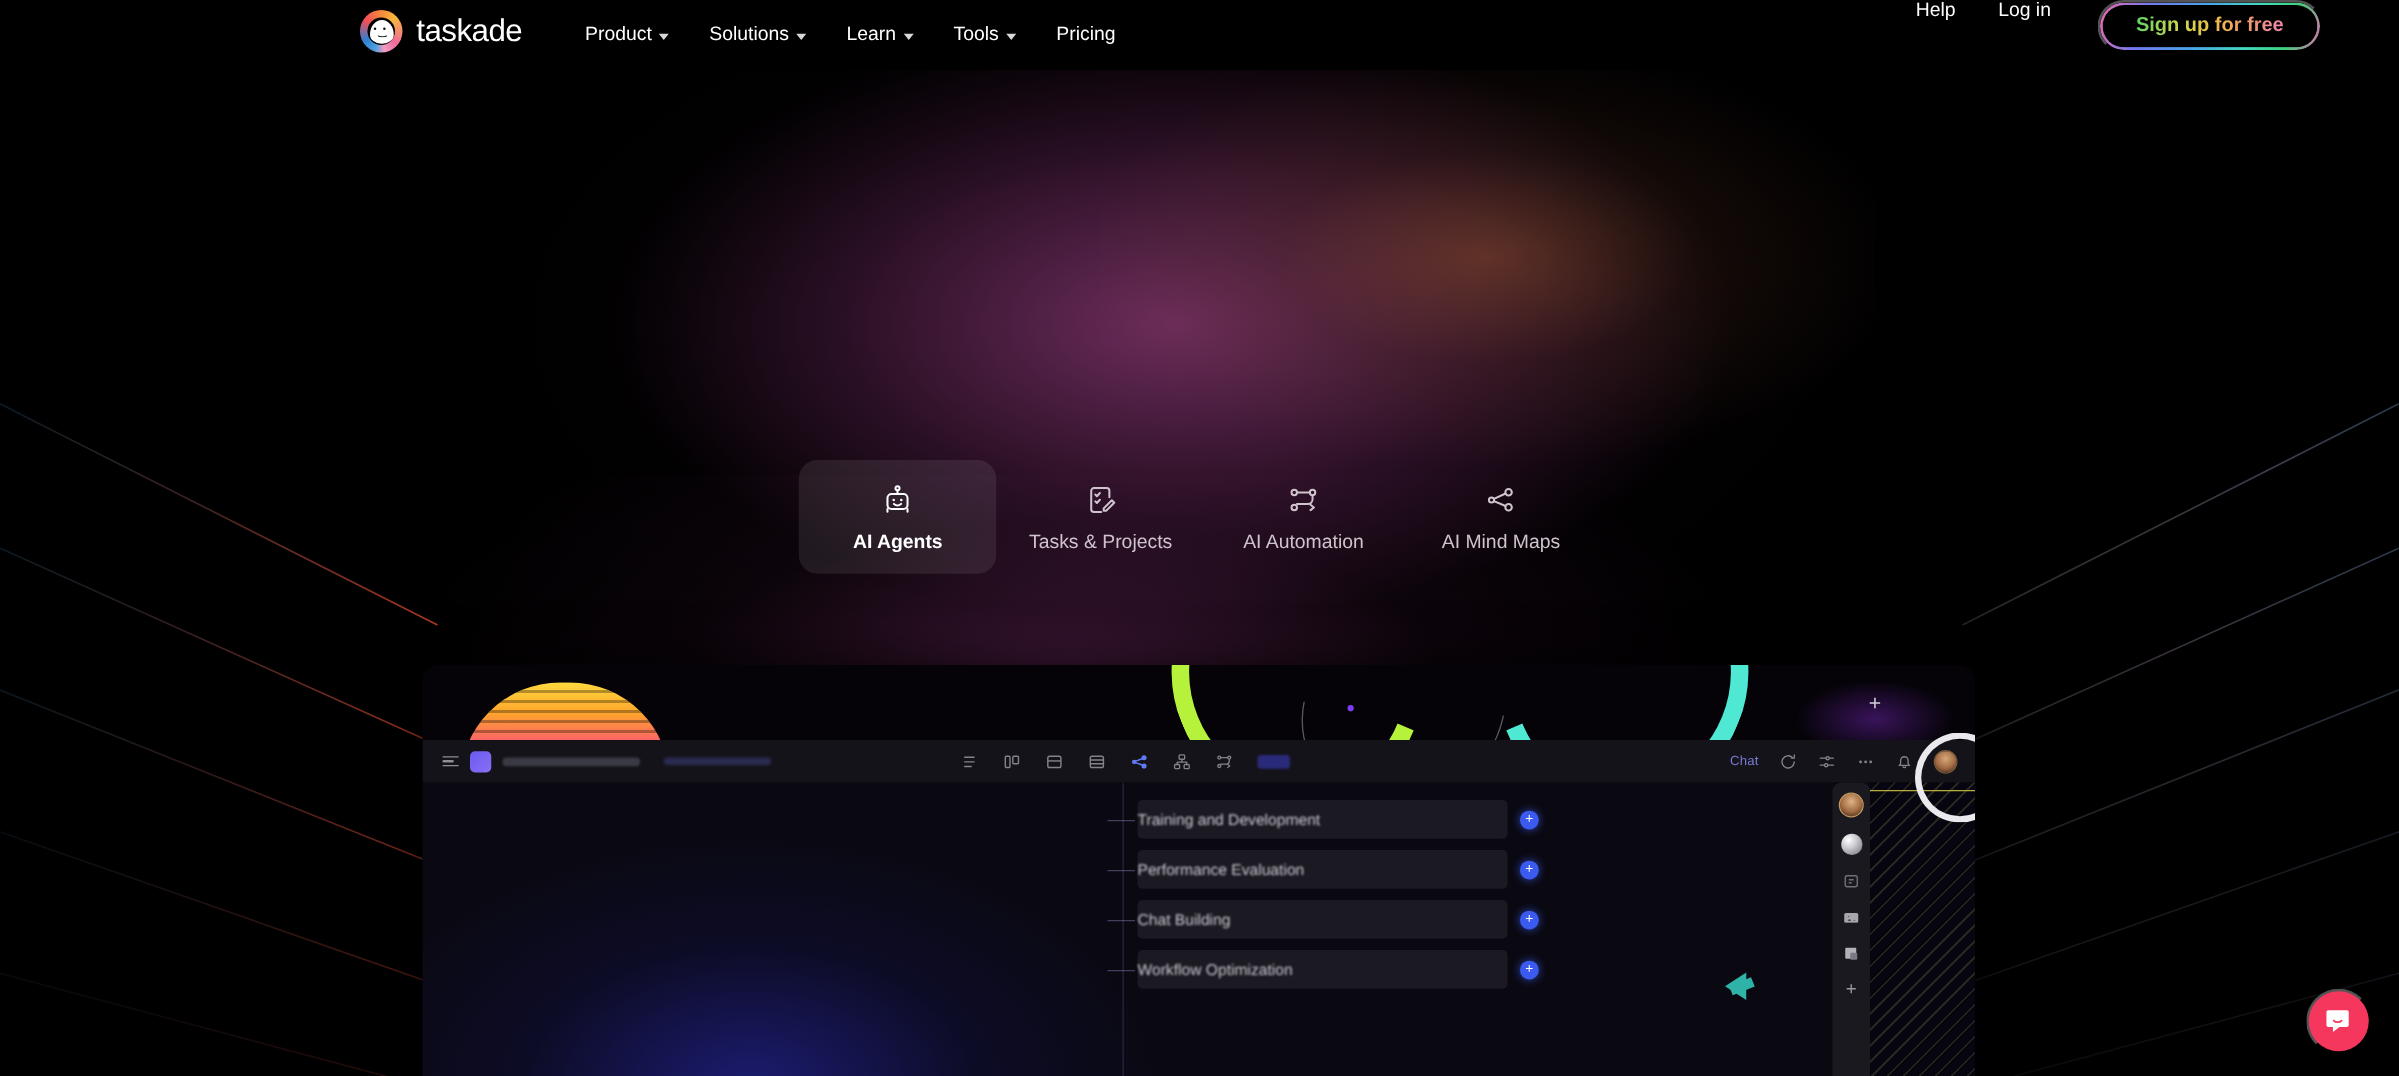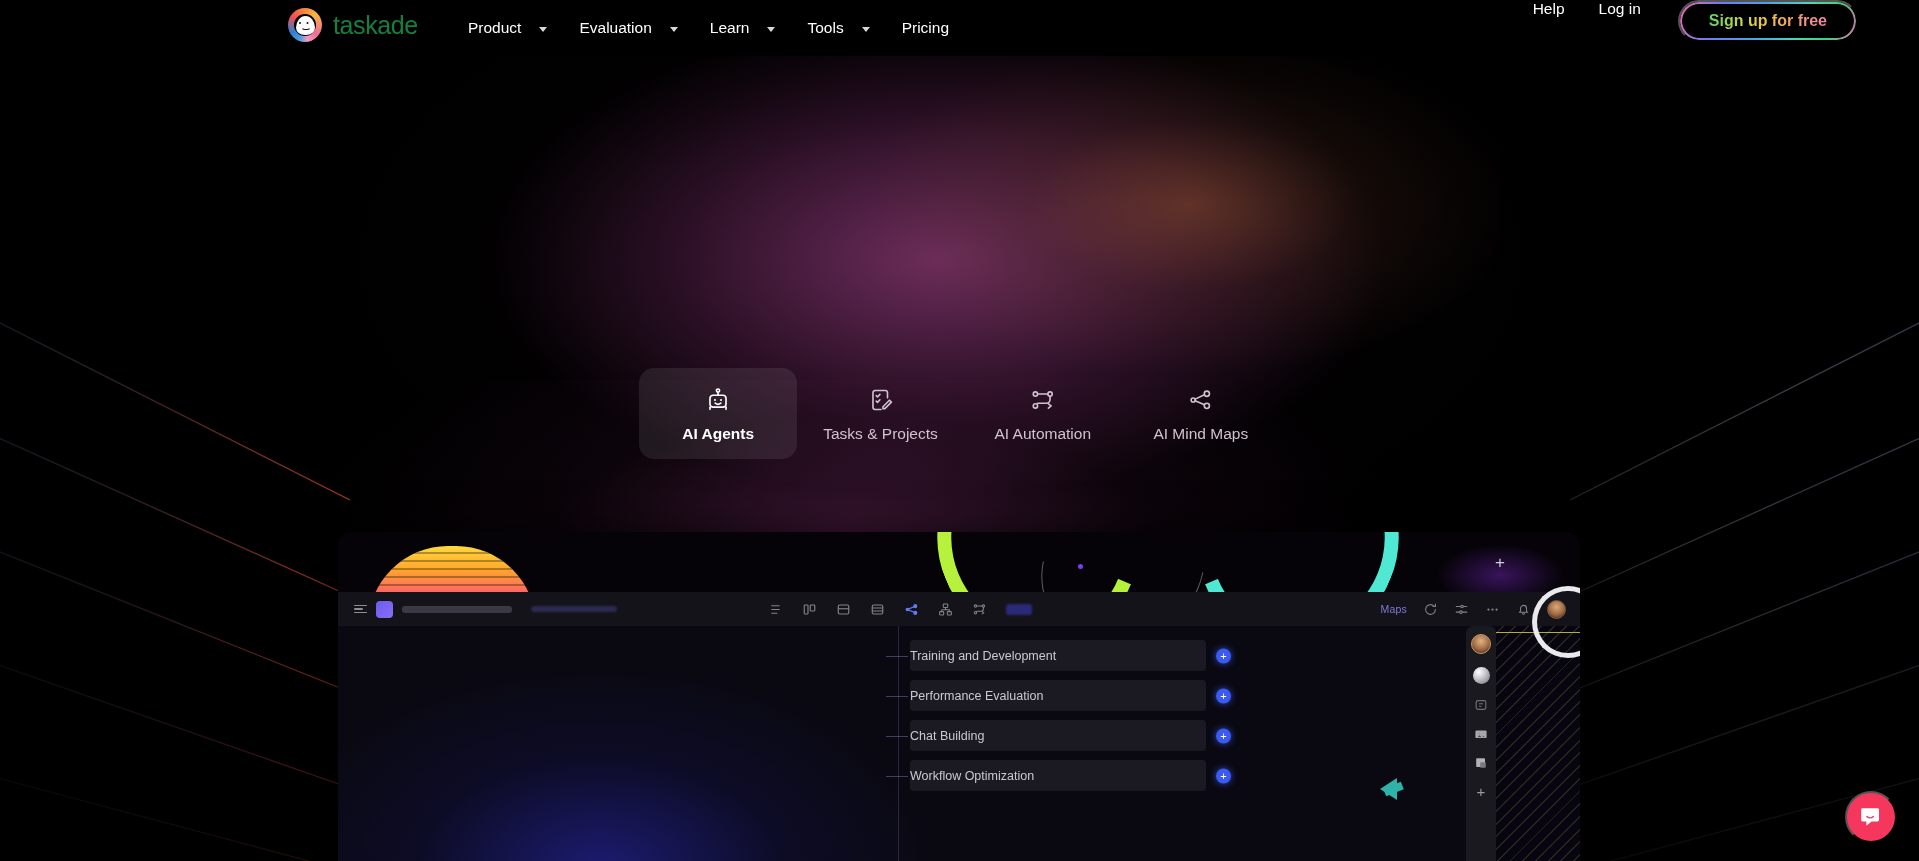--- a/index.html
+++ b/index.html
@@ -75,26 +75,26 @@
     content:""; position:absolute; left:3.2px; top:6.2px; width:2.3px; height:2.3px;
     border-radius:50%; background:#111;
     box-shadow:7.5px 0 0 #111;
   }
   .logo-face::after {
     content:""; position:absolute; left:5.6px; top:10.4px; width:7.5px; height:3.6px;
     border-radius:0 0 7px 7px; border-bottom:1.6px solid #111;
     border-left:1.4px solid transparent; border-right:1.4px solid transparent;
   }
   .logo-text {
-    font-size:25px; color:#15803d; letter-spacing:-0.4px; font-weight:400;
+    font-size:25px; color:#ffffff; letter-spacing:-0.4px; font-weight:400;
   }
 
   .nav { position:absolute; left:452px; top:0; height:56px; display:flex; align-items:center; gap:0; }
   .nav-item {
-    display:flex; align-items:center; gap:18px;
+    display:flex; align-items:center; gap:6px;
     padding:16px 16px; height:56px;
     color:#fff; font-size:15.5px; font-weight:400;
     cursor:pointer; white-space:nowrap;
   }
   .caret {
     width:0; height:0;
     border-left:4.5px solid transparent;
     border-right:4.5px solid transparent;
     border-top:5px solid #d8d8d8;
     margin-top:2px;
@@ -400,21 +400,21 @@
       </span>
       <span class="logo-text">taskade</span>
     </a>
 
     <nav class="nav">
       <div class="nav-item">
         <span>Product</span>
         <span class="caret"></span>
       </div>
       <div class="nav-item">
-        <span>Evaluation</span>
+        <span>Solutions</span>
         <span class="caret"></span>
       </div>
       <div class="nav-item">
         <span>Learn</span>
         <span class="caret"></span>
       </div>
       <div class="nav-item">
         <span>Tools</span>
         <span class="caret"></span>
       </div>
@@ -541,21 +541,21 @@
             <circle cx="4.6" cy="5.4" r="1.6"></circle>
             <circle cx="15.2" cy="5.4" r="1.6"></circle>
             <circle cx="4.6" cy="14.4" r="1.6"></circle>
             <path d="M6.2 5.4h7.4M15.2 7v2.4c0 1.7-1.3 3-3 3H6.2"></path>
             <path d="M13.6 12.9l2 1.5-2 1.5"></path>
           </svg>
         <span class="tb-badge"></span>
       </div>
 
       <div class="tb-right">
-        <span class="share-pill">Maps</span>
+        <span class="share-pill">Chat</span>
         <svg class="tb-ico" viewBox="0 0 20 20" fill="none" stroke="#b9b9c4" stroke-width="1.4" stroke-linecap="round">
             <path d="M16.5 10a6.5 6.5 0 1 1-2-4.7"></path>
             <path d="M16.6 2.6v3.3h-3.3"></path>
           </svg>
         <svg class="tb-ico" viewBox="0 0 20 20" fill="none" stroke="#b9b9c4" stroke-width="1.4" stroke-linecap="round">
             <path d="M3 6h6M12.5 6h4.5M3 13.5h4.5M11 13.5h6"></path>
             <circle cx="10.8" cy="6" r="1.7"></circle>
             <circle cx="9.2" cy="13.5" r="1.7"></circle>
           </svg>
         <svg class="tb-ico" viewBox="0 0 20 20" fill="#b9b9c4">

